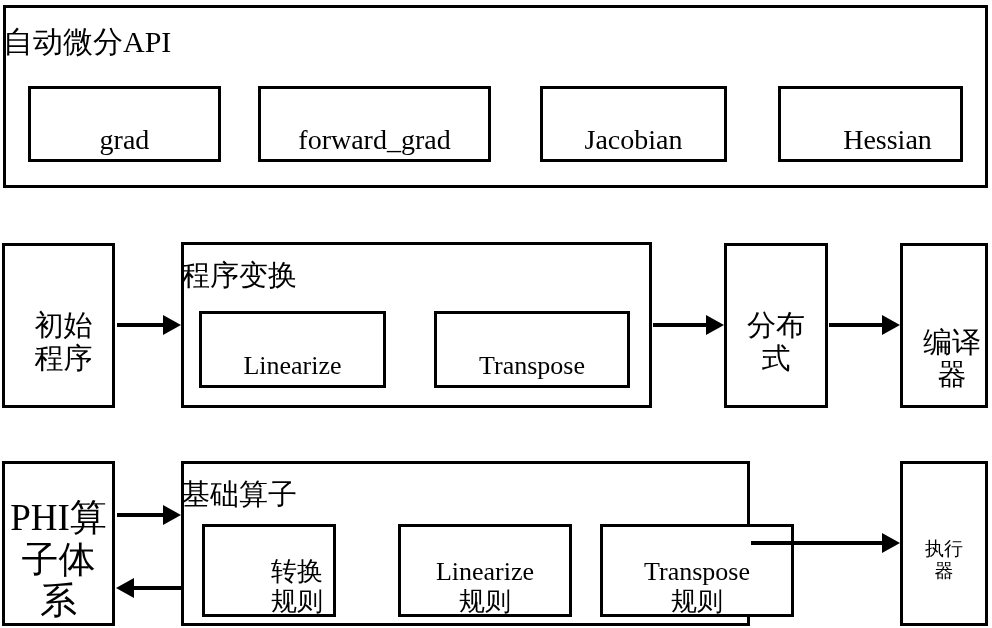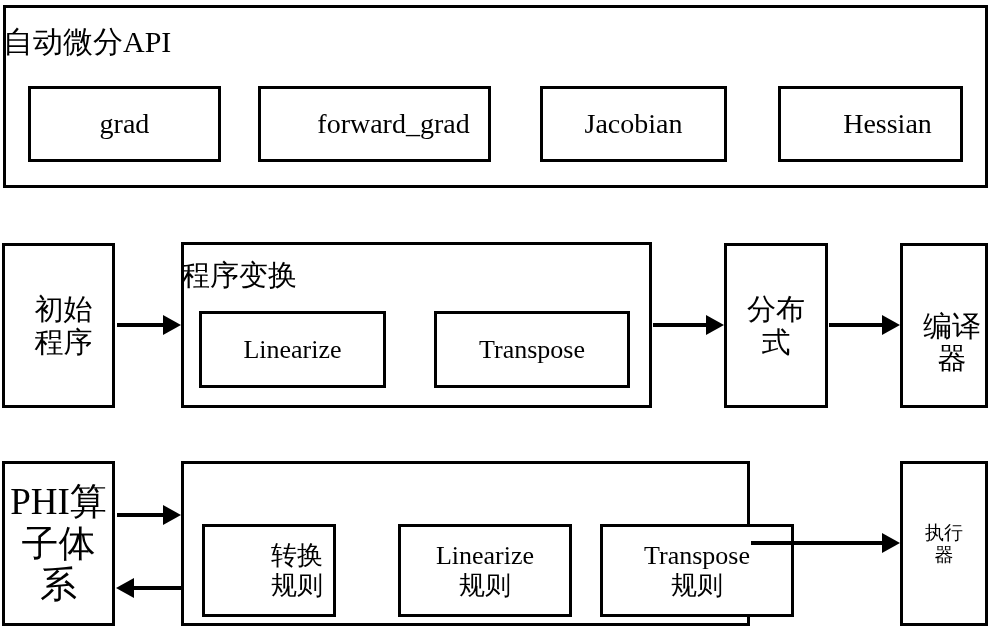--- a/index.html
+++ b/index.html
@@ -26,20 +26,21 @@
   }
   .lbl {
     position: absolute;
     display: flex;
     align-items: center;
     justify-content: center;
     text-align: center;
     line-height: 1.12;
     white-space: pre-line;
     color: #000000;
+    margin-top: 16px;
   }
   .panel-title {
     position: absolute;
     text-align: left;
     color: #000000;
   }
   svg.arrows {
     position: absolute;
     left: 0;
     top: 0;
@@ -49,21 +50,21 @@
   }
   
   #panel-api       { left: 3px;   top: 5px;   width: 985px; height: 183px; }
   #api-title       { left: 3px;   top: 22px;  width: 985px; font-size: 30px; }
   #box-grad        { left: 28px;  top: 86px;  width: 193px; height: 76px; }
   #box-forward     { left: 258px; top: 86px;  width: 233px; height: 76px; }
   #box-jacobian    { left: 540px; top: 86px;  width: 187px; height: 76px; }
   #box-hessian     { left: 778px; top: 86px;  width: 185px; height: 76px; }
   .api-item-lbl    { font-size: 28px; top: 86px; height: 76px; }
   #lbl-grad        { left: 28px;  width: 193px; }
-  #lbl-forward     { left: 258px; width: 233px; padding-left: 19px; }
+  #lbl-forward     { left: 258px; width: 233px; }
   #lbl-jacobian    { left: 540px; width: 187px; }
   #lbl-hessian     { left: 778px; width: 219px; }
   
   #box-initprog    { left: 2px;   top: 243px; width: 113px; height: 165px; }
   #lbl-initprog    { left: 2px;   top: 243px; width: 123px; height: 165px; font-size: 29px; }
   #panel-transform { left: 181px; top: 242px; width: 471px; height: 166px; }
   #transform-title { left: 181px; top: 256px; width: 471px; font-size: 29px; }
   #box-linearize   { left: 199px; top: 311px; width: 187px; height: 77px; }
   #lbl-linearize   { left: 199px; top: 311px; width: 187px; height: 77px; font-size: 26px; }
   #box-transpose   { left: 434px; top: 311px; width: 196px; height: 77px; }
@@ -126,20 +127,21 @@
   <div class="box" id="box-compiler"></div>
   <div class="lbl" id="lbl-compiler">编译
 器</div>
 
   <div class="box" id="box-phi"></div>
   <div class="lbl" id="lbl-phi">PHI算
 子体
 系</div>
 
   <div class="box" id="panel-basicops"></div>
+  <div class="panel-title" id="basicops-title">基础算子</div>
 
   <div class="box" id="box-rule-convert"></div>
   <div class="lbl" id="lbl-rule-convert">转换
 规则</div>
 
   <div class="box" id="box-rule-lin"></div>
   <div class="lbl" id="lbl-rule-lin">Linearize
 规则</div>
 
   <div class="box" id="box-rule-trans"></div>

